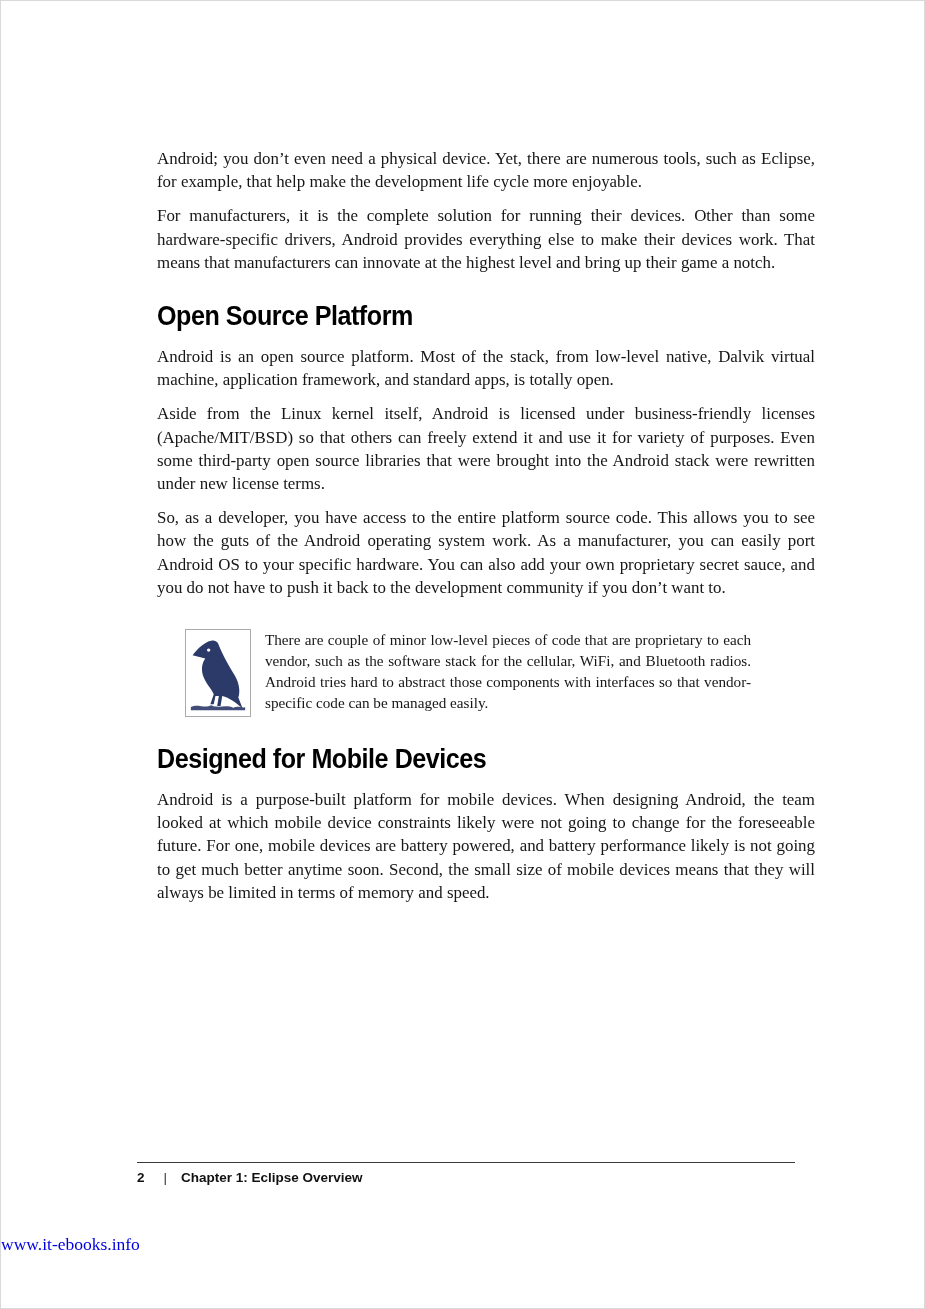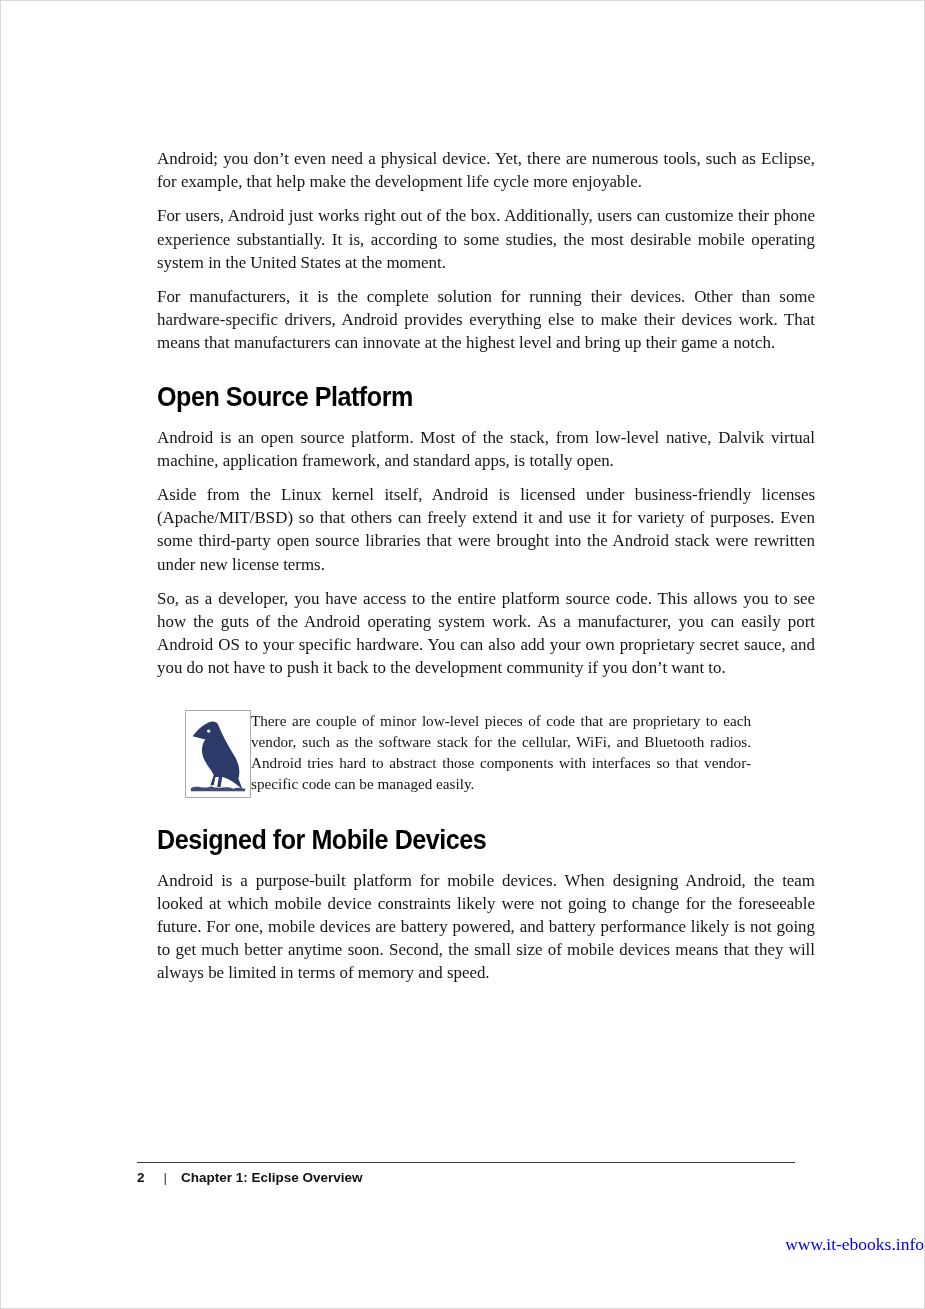--- a/index.html
+++ b/index.html
@@ -37,20 +37,21 @@
     color: #000000;
     margin: 27px 0 13px 0;
     letter-spacing: -0.5px;
     transform: scaleX(0.93);
     transform-origin: left center;
     white-space: nowrap;
   }
   .note {
     display: flex;
     align-items: flex-start;
+    gap: 14px;
     margin: 30px 0 14px 28px;
     width: 566px;
   }
   .note-icon-box {
     flex: none;
     width: 66px;
     height: 88px;
     border: 1px solid #aaaaaa;
     background: #ffffff;
     display: flex;
@@ -78,40 +79,39 @@
     font-weight: bold;
     font-size: 13.5px;
     color: #111111;
     display: flex;
     align-items: baseline;
   }
   .footer-text .pagenum { margin-right: 19px; }
   .footer-text .divider { font-weight: normal; color: #333; margin-right: 14px; }
   .ebook-link-wrap {
     position: absolute;
-    left: 16px;
+    left: 0;
     right: 0;
     top: 1233px;
-    text-align: right;
+    text-align: left;
   }
   a.ebook-link {
     font-family: "Liberation Serif", serif;
     font-size: 17.5px;
     color: #0000e0;
     text-decoration: none;
     cursor: pointer;
   }
 </style>
 </head>
 <body>
 
 <div class="content">
 
   <p class="body-para">Android; you don’t even need a physical device. Yet, there are numerous tools, such as Eclipse, for example, that help make the development life cycle more enjoyable.</p>
-  <p class="body-para">For users, Android just works right out of the box. Additionally, users can customize their phone experience substantially. It is, according to some studies, the most desirable mobile operating system in the United States at the moment.</p>
   <p class="body-para">For manufacturers, it is the complete solution for running their devices. Other than some hardware-specific drivers, Android provides everything else to make their devices work. That means that manufacturers can innovate at the highest level and bring up their game a notch.</p>
 
   <h2 class="section-heading">Open Source Platform</h2>
   <p class="body-para">Android is an open source platform. Most of the stack, from low-level native, Dalvik virtual machine, application framework, and standard apps, is totally open.</p>
   <p class="body-para">Aside from the Linux kernel itself, Android is licensed under business-friendly licenses (Apache/MIT/BSD) so that others can freely extend it and use it for variety of purposes. Even some third-party open source libraries that were brought into the Android stack were rewritten under new license terms.</p>
   <p class="body-para">So, as a developer, you have access to the entire platform source code. This allows you to see how the guts of the Android operating system work. As a manufacturer, you can easily port Android OS to your specific hardware. You can also add your own proprietary secret sauce, and you do not have to push it back to the development community if you don’t want to.</p>
 
   <div class="note">
     <div class="note-icon-box">
       <svg width="58" height="78" viewBox="0 0 68 92" aria-hidden="true">

